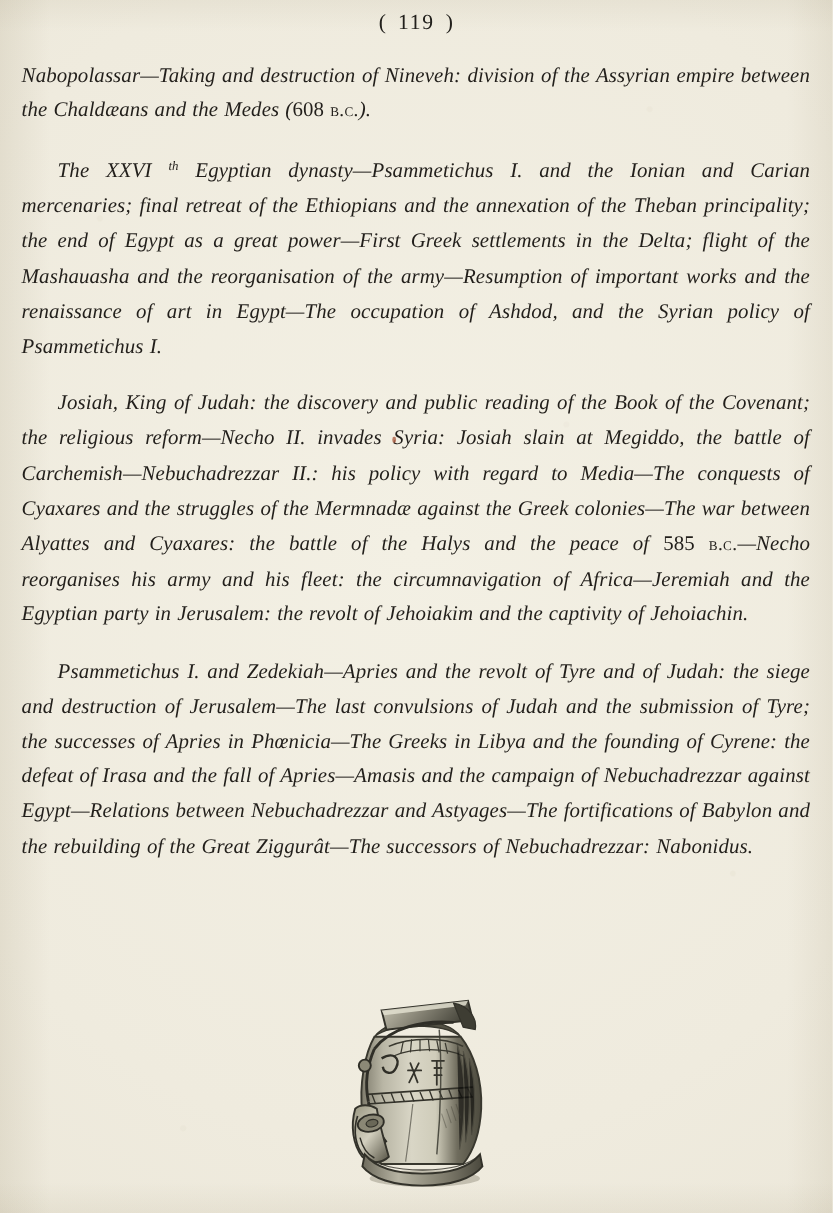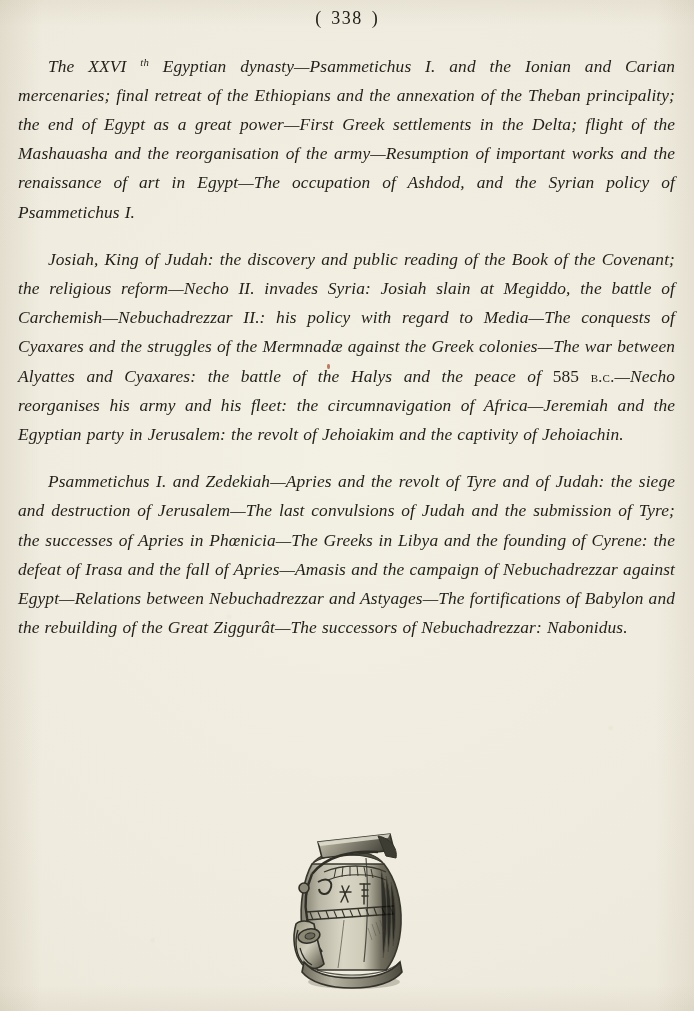--- a/index.html
+++ b/index.html
@@ -126,25 +126,26 @@
 </style>
 </head>
 <body>
 
 <div class="page">
 
   <div class="grain"></div>
   <div class="edge-shade"></div>
 
   <div class="folio">
-    <span class="paren">(</span><span class="num">338</span><span class="paren">)</span>
+    <span class="paren">(</span><span class="num">119</span><span class="paren">)</span>
   </div>
 
   <div class="textblock">
 
+    <p class="para">Nabopolassar—Taking and destruction of Nineveh: division of the Assyrian empire between the Chaldæans and the Medes (<span class="rom">608 </span><span class="sc">b.c.</span>).</p>
     <p class="para indent">The XXVI<span class="sup">th</span> Egyptian dynasty—Psammetichus I. and the Ionian and Carian mercenaries; final retreat of the Ethiopians and the annexation of the Theban principality; the end of Egypt as a great power—First Greek settlements in the Delta; flight of the Mashauasha and the reorganisation of the army—Resumption of important works and the renaissance of art in Egypt—The occupation of Ashdod, and the Syrian policy of Psammetichus I.</p>
     <p class="para indent">Josiah, King of Judah: the discovery and public reading of the Book of the Covenant; the religious reform—Necho II. invades Syria: Josiah slain at Megiddo, the battle of Carchemish—Nebuchadrezzar II.: his policy with regard to Media—The conquests of Cyaxares and the struggles of the Mermnadæ against the Greek colonies—The war between Alyattes and Cyaxares: the battle of the Halys and the peace of <span class="rom">585 </span><span class="sc">b.c.</span>—Necho reorganises his army and his fleet: the circumnavigation of Africa—Jeremiah and the Egyptian party in Jerusalem: the revolt of Jehoiakim and the captivity of Jehoiachin.</p>
     <p class="para indent">Psammetichus I. and Zedekiah—Apries and the revolt of Tyre and of Judah: the siege and destruction of Jerusalem—The last convulsions of Judah and the submission of Tyre; the successes of Apries in Phœnicia—The Greeks in Libya and the founding of Cyrene: the defeat of Irasa and the fall of Apries—Amasis and the campaign of Nebuchadrezzar against Egypt—Relations between Nebuchadrezzar and Astyages—The fortifications of Babylon and the rebuilding of the Great Ziggurât—The successors of Nebuchadrezzar: Nabonidus.</p>
 
   </div>
 
   <div class="foxing"></div>
 
   <div class="figure">
     <svg viewBox="0 0 130 182" xmlns="http://www.w3.org/2000/svg" aria-hidden="true">

